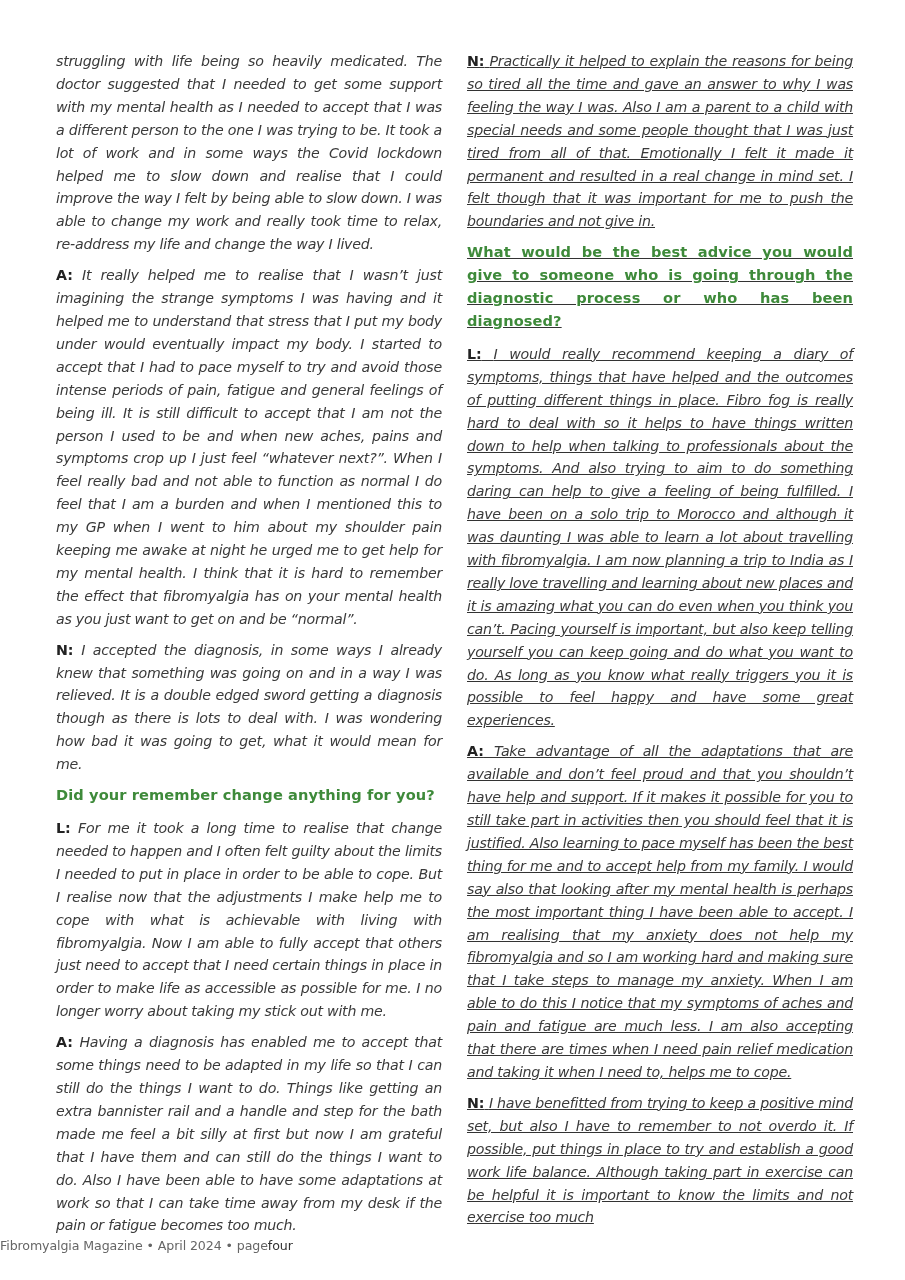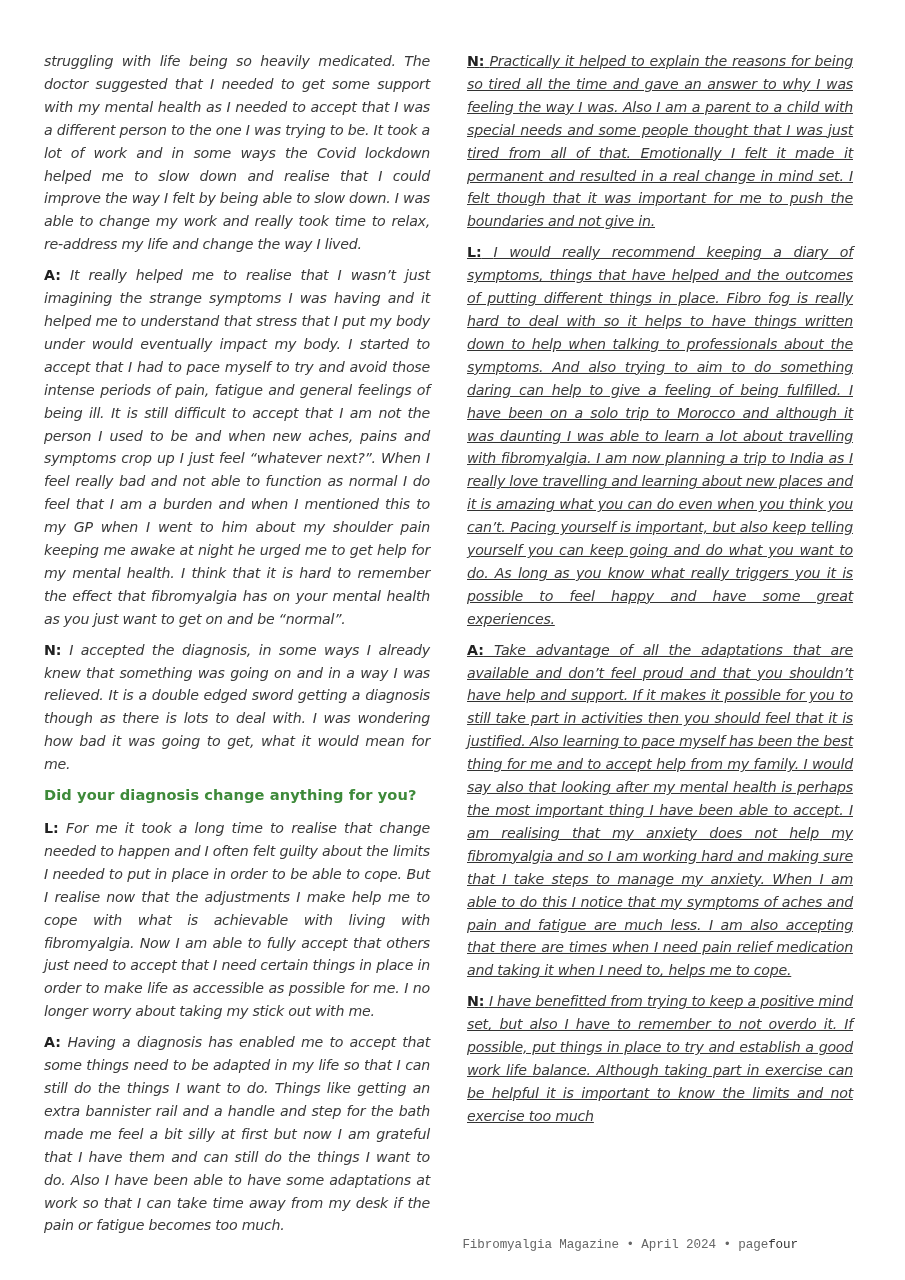--- a/index.html
+++ b/index.html
@@ -1,40 +1,41 @@
 <!DOCTYPE html>
 <html><head>
 <meta charset="utf-8">
 <style>
   html, body { margin:0; padding:0; background:#ffffff; }
   body { width:905px; height:1280px; position:relative; overflow:hidden;
          font-family:"DejaVu Sans", sans-serif; color:#333333; }
   .col { position:absolute; top:50px; width:386px; }
-  .col.left { left:44px; }
+  .col.left { left:56px; }
   .col.right { left:467px;text-decoration:underline; }
   .para { font-size:14.2px; line-height:22.9px; text-align:justify; margin:0 0 8px 0; font-style:italic; font-weight:300; letter-spacing:-0.25px; color:#3a3a3a; }
   .spk { font-style:normal; font-weight:bold; color:#222; letter-spacing:0; }
   .q { color:#3e8a3a; font-weight:bold; font-size:14.6px; line-height:22.9px; margin:0 0 10px 0; text-align:justify; letter-spacing:0.1px; }
-  .footer { position:absolute; top:1238px; left:0; width:798px; text-align:right; font-size:12.6px; color:#666; letter-spacing:-0.1px;font-family:Liberation Mono, monospace; }
+  .footer { position:absolute; top:1238px; left:0; width:798px; text-align:left; font-size:12.6px; color:#666; letter-spacing:-0.1px; }
   .footer b { font-weight:normal; color:#333; }
 </style>
 </head>
 <body>
 
 <div class="col left">
   <p class="para"><span>struggling with life being so heavily medicated. The doctor suggested that I needed to get some support with my mental health as I needed to accept that I was a different person to the one I was trying to be. It took a lot of work and in some ways the Covid lockdown helped me to slow down and realise that I could improve the way I felt by being able to slow down. I was able to change my work and really took time to relax, re-address my life and change the way I lived.</span></p>
   <p class="para"><span class="spk">A:</span> <span>It really helped me to realise that I wasn’t just imagining the strange symptoms I was having and it helped me to understand that stress that I put my body under would eventually impact my body. I started to accept that I had to pace myself to try and avoid those intense periods of pain, fatigue and general feelings of being ill. It is still difficult to accept that I am not the person I used to be and when new aches, pains and symptoms crop up I just feel “whatever next?”. When I feel really bad and not able to function as normal I do feel that I am a burden and when I mentioned this to my GP when I went to him about my shoulder pain keeping me awake at night he urged me to get help for my mental health. I think that it is hard to remember the effect that fibromyalgia has on your mental health as you just want to get on and be “normal”.</span></p>
   <p class="para"><span class="spk">N:</span> <span>I accepted the diagnosis, in some ways I already knew that something was going on and in a way I was relieved. It is a double edged sword getting a diagnosis though as there is lots to deal with. I was wondering how bad it was going to get, what it would mean for me.</span></p>
-  <p class="q">Did your diagnosis change anything for you?</p>
+  <p class="q">Did your remember change anything for you?</p>
   <p class="para"><span class="spk">L:</span> <span>For me it took a long time to realise that change needed to happen and I often felt guilty about the limits I needed to put in place in order to be able to cope. But I realise now that the adjustments I make help me to cope with what is achievable with living with fibromyalgia. Now I am able to fully accept that others just need to accept that I need certain things in place in order to make life as accessible as possible for me. I no longer worry about taking my stick out with me.</span></p>
   <p class="para"><span class="spk">A:</span> <span>Having a diagnosis has enabled me to accept that some things need to be adapted in my life so that I can still do the things I want to do. Things like getting an extra bannister rail and a handle and step for the bath made me feel a bit silly at first but now I am grateful that I have them and can still do the things I want to do. Also I have been able to have some adaptations at work so that I can take time away from my desk if the pain or fatigue becomes too much.</span></p>
 </div>
 
 <div class="col right">
   <p class="para"><span class="spk">N:</span> <span>Practically it helped to explain the reasons for being so tired all the time and gave an answer to why I was feeling the way I was. Also I am a parent to a child with special needs and some people thought that I was just tired from all of that. Emotionally I felt it made it permanent and resulted in a real change in mind set. I felt though that it was important for me to push the boundaries and not give in.</span></p>
+  <p class="q">What would be the best advice you would give to someone who is going through the diagnostic process or who has been diagnosed?</p>
   <p class="para"><span class="spk">L:</span> <span>I would really recommend keeping a diary of symptoms, things that have helped and the outcomes of putting different things in place. Fibro fog is really hard to deal with so it helps to have things written down to help when talking to professionals about the symptoms. And also trying to aim to do something daring can help to give a feeling of being fulfilled. I have been on a solo trip to Morocco and although it was daunting I was able to learn a lot about travelling with fibromyalgia. I am now planning a trip to India as I really love travelling and learning about new places and it is amazing what you can do even when you think you can’t. Pacing yourself is important, but also keep telling yourself you can keep going and do what you want to do. As long as you know what really triggers you it is possible to feel happy and have some great experiences.</span></p>
   <p class="para"><span class="spk">A:</span> <span>Take advantage of all the adaptations that are available and don’t feel proud and that you shouldn’t have help and support. If it makes it possible for you to still take part in activities then you should feel that it is justified. Also learning to pace myself has been the best thing for me and to accept help from my family. I would say also that looking after my mental health is perhaps the most important thing I have been able to accept. I am realising that my anxiety does not help my fibromyalgia and so I am working hard and making sure that I take steps to manage my anxiety. When I am able to do this I notice that my symptoms of aches and pain and fatigue are much less. I am also accepting that there are times when I need pain relief medication and taking it when I need to, helps me to cope.</span></p>
   <p class="para"><span class="spk">N:</span> <span>I have benefitted from trying to keep a positive mind set, but also I have to remember to not overdo it. If possible, put things in place to try and establish a good work life balance. Although taking part in exercise can be helpful it is important to know the limits and not exercise too much</span></p>
 </div>
 
 <div class="footer">
   <span>Fibromyalgia Magazine</span><span> • </span><span>April 2024</span><span> • </span><span>page</span><b>four</b>
 </div>
 
 </body></html>

